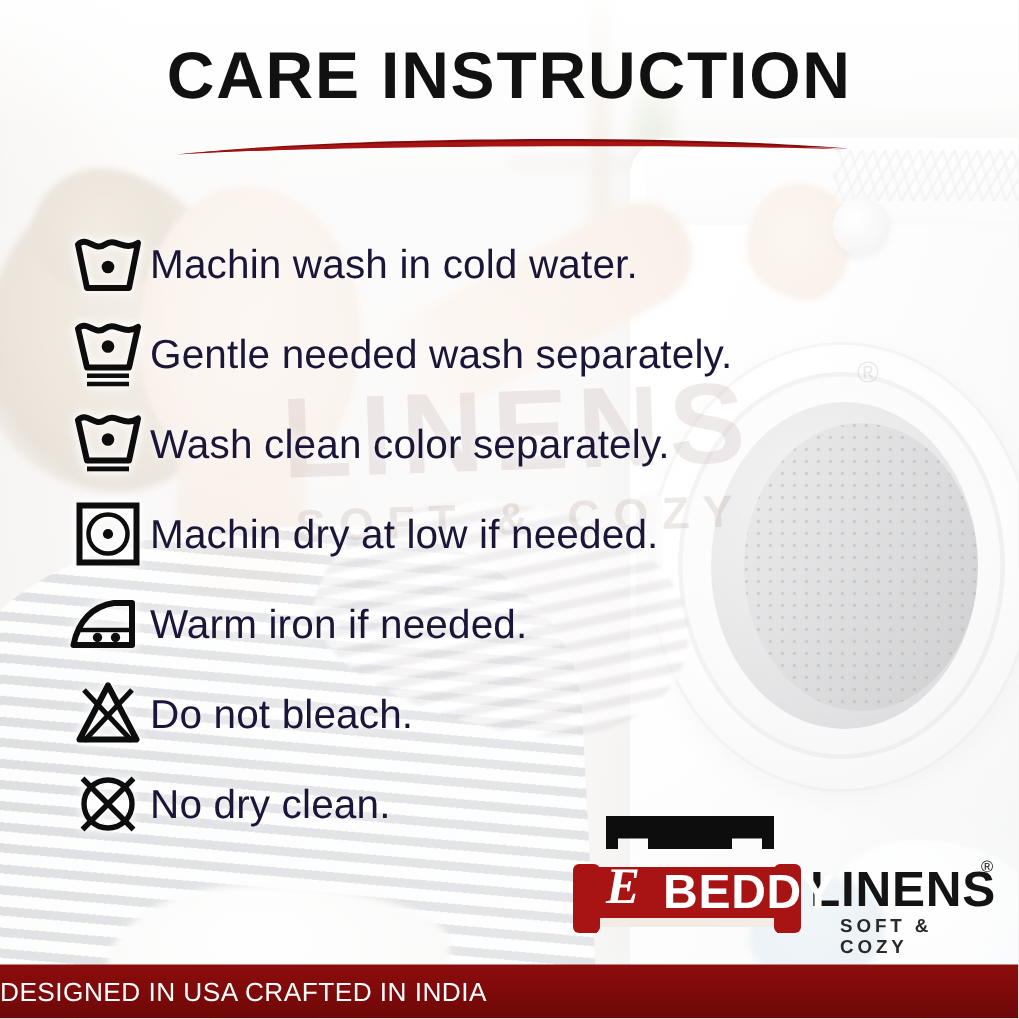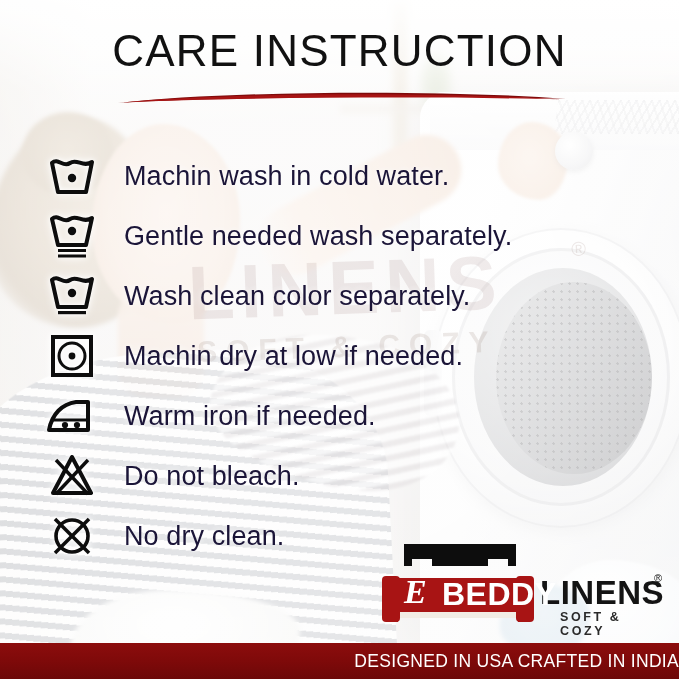--- a/index.html
+++ b/index.html
@@ -234,21 +234,21 @@
     font-size: 20px;
     color: rgba(150,120,115,.16);
   }
 
   
   .title {
     position: absolute;
     left: 0; right: 0; top: 26px;
     text-align: center;
     font-size: 44px;
-    font-weight: 400;
+    font-weight: 700;
     letter-spacing: 1.2px;
     color: #111111;
     z-index: 6;
   }
   .title-swoosh {
     position: absolute;
     left: 116px; top: 89px;
     width: 452px; height: 16px;
     z-index: 6;
   }
@@ -271,21 +271,20 @@
     height: 52px;
     display: flex;
     align-items: center;
     justify-content: center;
   }
   .care-icon svg {
     filter: drop-shadow(0 0 2px rgba(255,255,255,.95))
             drop-shadow(0 0 4px rgba(255,255,255,.85));
   }
   .care-text {
-    margin-left: 24px;
     font-size: 27px;
     color: #1b1538;
     letter-spacing: .1px;
     white-space: nowrap;
     text-shadow: 0 0 6px rgba(255,255,255,.75), 0 0 12px rgba(255,255,255,.5);
   }
 
   
   .logo {
     position: absolute;
@@ -349,21 +348,21 @@
   }
 
   
   .bottom-bar {
     position: absolute;
     left: 0; right: 0; bottom: 0;
     height: 36px;
     background: linear-gradient(180deg, #8c0d0d 0%, #800a0a 45%, #6d0808 100%);
     display: flex;
     align-items: center;
-    justify-content: flex-end;
+    justify-content: flex-start;
     z-index: 8;
   }
   .bottom-bar-text {
     color: #ffffff;
     font-size: 17.5px;
     letter-spacing: .3px;
   }
 </style>
 </head>
 <body>

